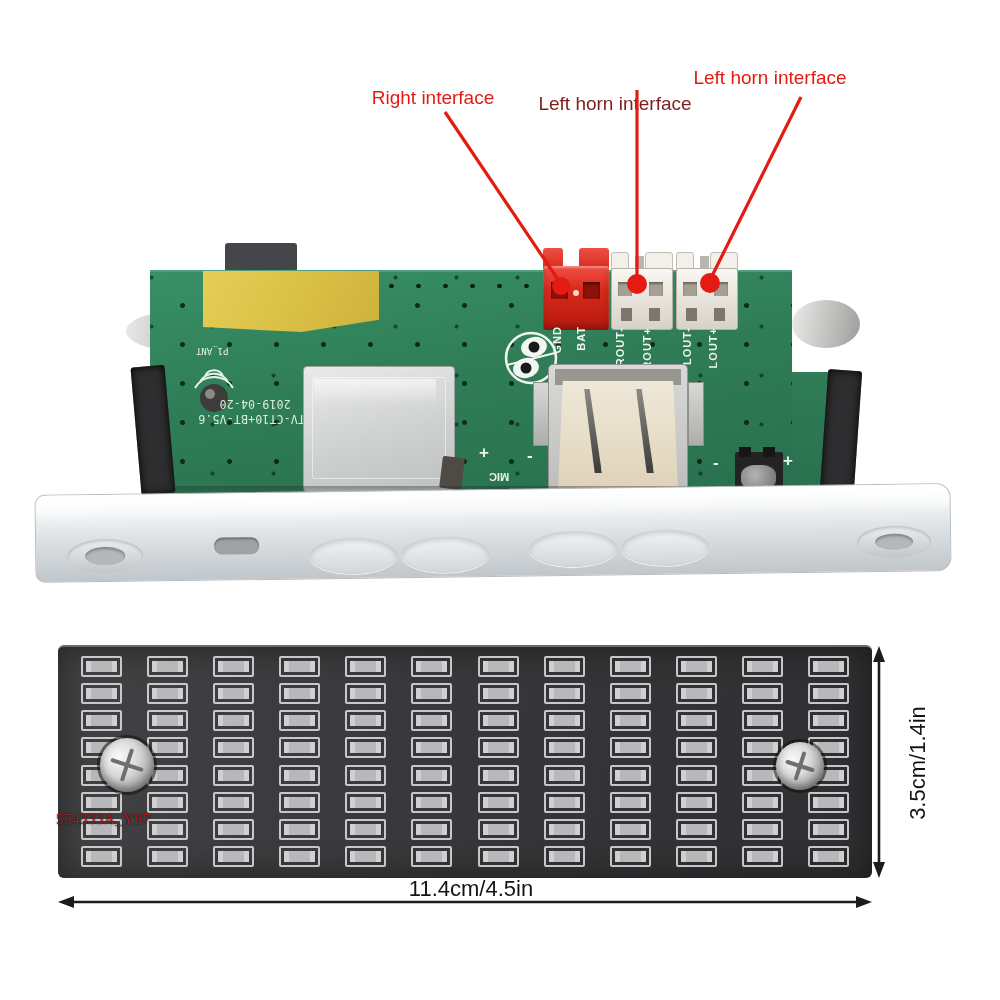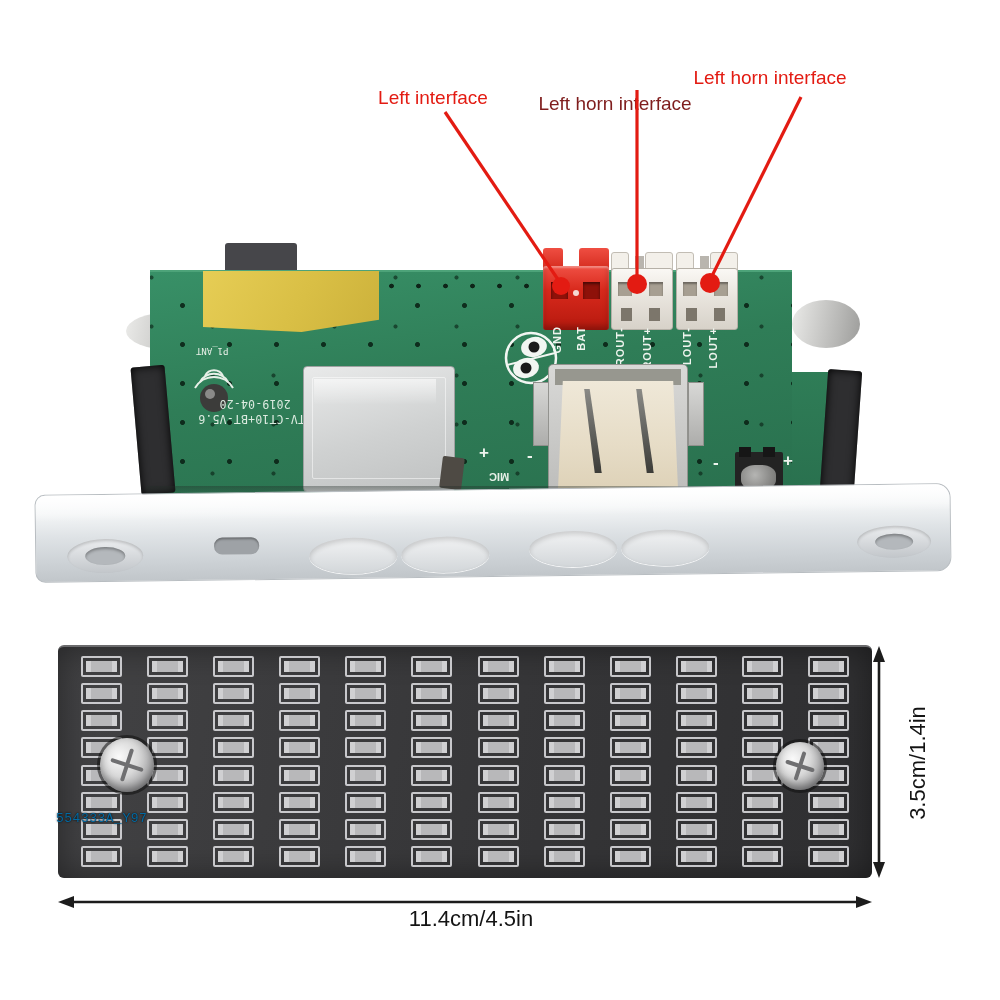--- a/index.html
+++ b/index.html
@@ -150,34 +150,34 @@
     background-image:linear-gradient(90deg,#d0d0d2 0 22%,#b8b8ba 22% 78%,#d0d0d2 78% 100%);}
   .screw{position:absolute;border-radius:50%;
     background:radial-gradient(circle at 35% 35%,#fafafa,#d8d8d8 40%,#9e9ea0 75%,#707072);
     box-shadow:0 0 0 3px rgba(15,15,15,.55), inset 0 -4px 8px rgba(0,0,0,.35);}
   .screw-l{left:100px;top:738px;width:54px;height:54px;}
   .screw-r{left:776px;top:742px;width:48px;height:48px;}
   .cross{position:absolute;left:0;top:0;width:100%;height:100%;transform:rotate(18deg);}
   .cross i{position:absolute;background:#6f6f71;border-radius:2px;display:block;}
   .cross .v{left:calc(50% - 2px);top:18%;width:4px;height:64%;}
   .cross .h{top:calc(50% - 2px);left:18%;height:4px;width:64%;}
-  .serial{position:absolute;left:56px;top:811px;color:#0369a1;font-size:13px;z-index:5;
-    font-family:Liberation Mono, monospace;letter-spacing:.5px;text-shadow:0 0 2px #000;}
+  .serial{position:absolute;left:56px;top:811px;color:#b91c1c;font-size:15px;z-index:5;
+    font-family:Liberation Serif, serif;letter-spacing:.5px;text-shadow:0 0 2px #000;}
 
   
   .dim-label{position:absolute;color:#141414;font-size:22px;white-space:nowrap;}
-  .dim-h{left:471px;top:906px;transform:translateX(-50%);}
+  .dim-h{left:471px;top:876px;transform:translateX(-50%);}
   .dim-v{left:918px;top:763px;transform:translate(-50%,-50%) rotate(-90deg);}
 </style>
 </head>
 <body>
 
 <div class="stage">
 
-  <div class="red-label lab-power" style="color: rgb(227, 27, 18);">Left interface</div>
+  <div class="red-label lab-power" style="color: rgb(227, 27, 18);">Right interface</div>
   <div class="red-label lab-left" style="color: #7f1d1d; margin-top: 32px;">Left horn interface</div>
   <div class="red-label lab-right" style="color: rgb(227, 27, 18);">Left horn interface</div>
 
   <div class="top-comp"></div>
   <div class="cyl cyl-l"></div>
   <div class="cyl cyl-r"></div>
 
   <div class="pcb-main"></div>
   <div class="pcb-ext"></div>
   <div class="tape"></div>

